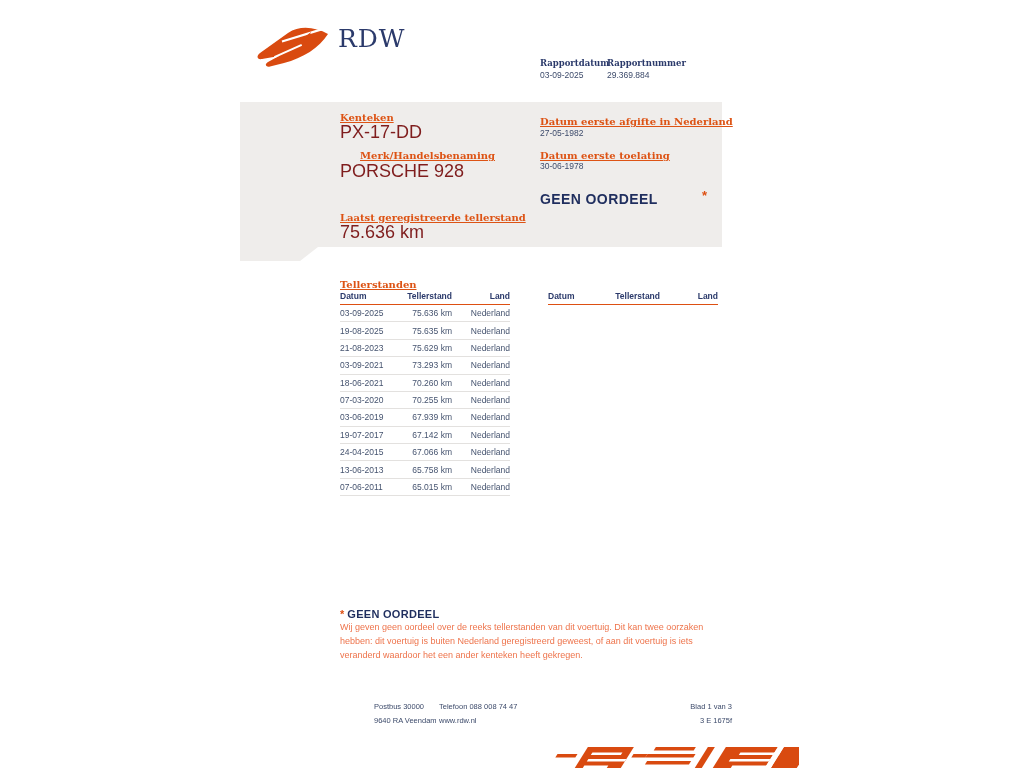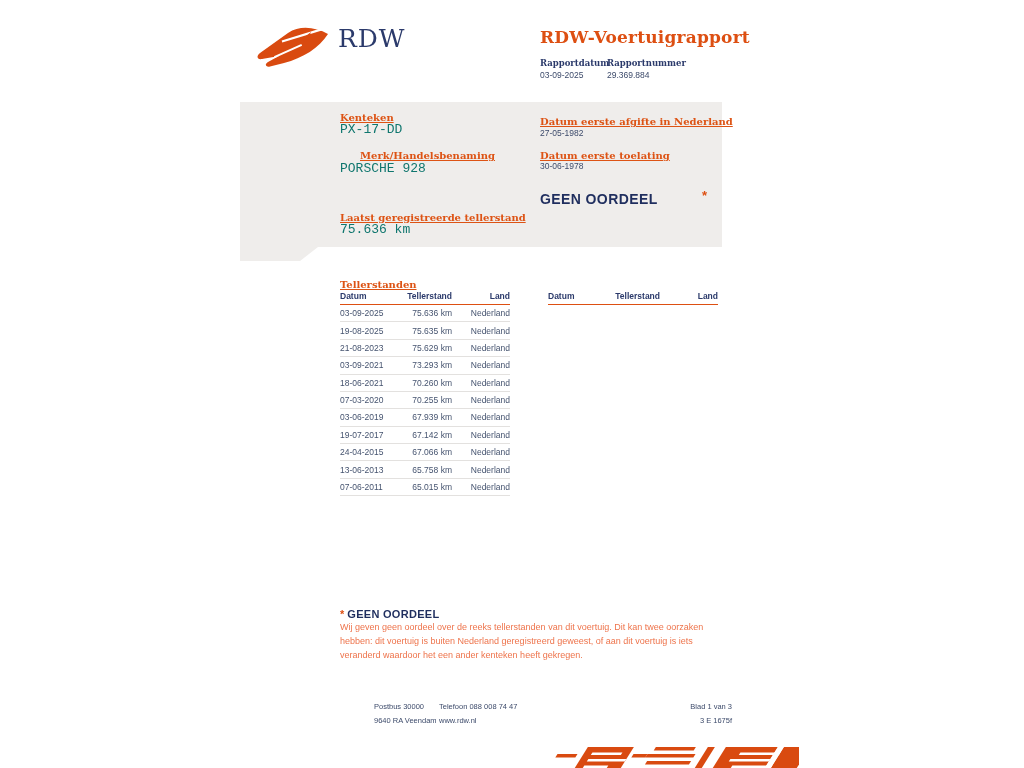--- a/index.html
+++ b/index.html
@@ -10,21 +10,21 @@
     color:#2B3A6B;
   }
   .abs { position:absolute; }
 
   
   .logo-text { font-family:"DejaVu Serif", serif; font-size:25px; letter-spacing:1px; color:#2B3A6B; }
   .doc-title { font-family:"DejaVu Serif", serif; font-weight:600; font-size:17px; color:#DD4F12; letter-spacing:.2px; }
   .lbl { font-family:"DejaVu Serif", serif; font-weight:bold; font-size:8.5px; color:#2B3A6B; }
   .lbl-orange { font-family:"DejaVu Serif", serif; font-weight:bold; font-size:10px; color:#DD5314;text-decoration:underline; }
   .val-sm { font-size:8.5px; color:#3D4B6B; }
-  .val-lg { font-family:Liberation Mono, monospace; font-size:13px; color:#0f766e; }
+  .val-lg { font-family:Liberation Sans, sans-serif; font-size:18px; color:#7f1d1d; }
 
   
   .vbox { left:240px; top:102px; width:482px; height:145px; background:#EFEDEB; }
   .vbox-tab { left:240px; top:247px; width:78px; height:14px; background:#EFEDEB;
     clip-path:polygon(0 0, 100% 0, 77% 100%, 0 100%); }
   .oordeel { font-size:14px; font-weight:bold; letter-spacing:.4px; color:#1F2E5E; }
   .star { color:#DD4F12; font-weight:bold; font-size:13px; }
 
   
   .tbl { border-collapse:collapse; width:170px; table-layout:fixed; }
@@ -52,21 +52,20 @@
   <div class="abs" style="left:253px; top:26px; width:76px; height:42px;">
     <svg width="76" height="42" viewBox="0 0 76 42">
       <path fill="#D94A10" d="M75 8 C62 1 47 -1 35 7 L7 27 C3 30 4 34 9 33 L26 30 L15 36 C11 38.5 13 41.5 17 40.5 L31 37 C50 32 66 22 75 8 Z"></path>
       <rect x="28" y="8" width="44" height="2.2" fill="#ffffff" transform="rotate(-17 50 9)"></rect>
       <rect x="20" y="24" width="30" height="2" fill="#ffffff" transform="rotate(-24 35 25)"></rect>
       <path fill="#D94A10" d="M48 14 L58 6 L54 16 Z"></path>
     </svg>
   </div>
   <div class="abs logo-text" style="left:338px; top:24px;">RDW</div>
 
-  <div class="abs doc-title" style="left:540px; top:27px;">RDW-Voertuigrapport</div>
 
   <div class="abs lbl" style="left:540px; top:58px;">Rapportdatum</div>
   <div class="abs lbl" style="left:607px; top:58px;">Rapportnummer</div>
   <div class="abs val-sm" style="left:540px; top:70px;">03-09-2025</div>
   <div class="abs val-sm" style="left:607px; top:70px;">29.369.884</div>
 
   <div class="abs vbox"></div>
   <div class="abs vbox-tab"></div>
 
   <div class="abs lbl-orange" style="left:340px; top:112px;">Kenteken</div>

